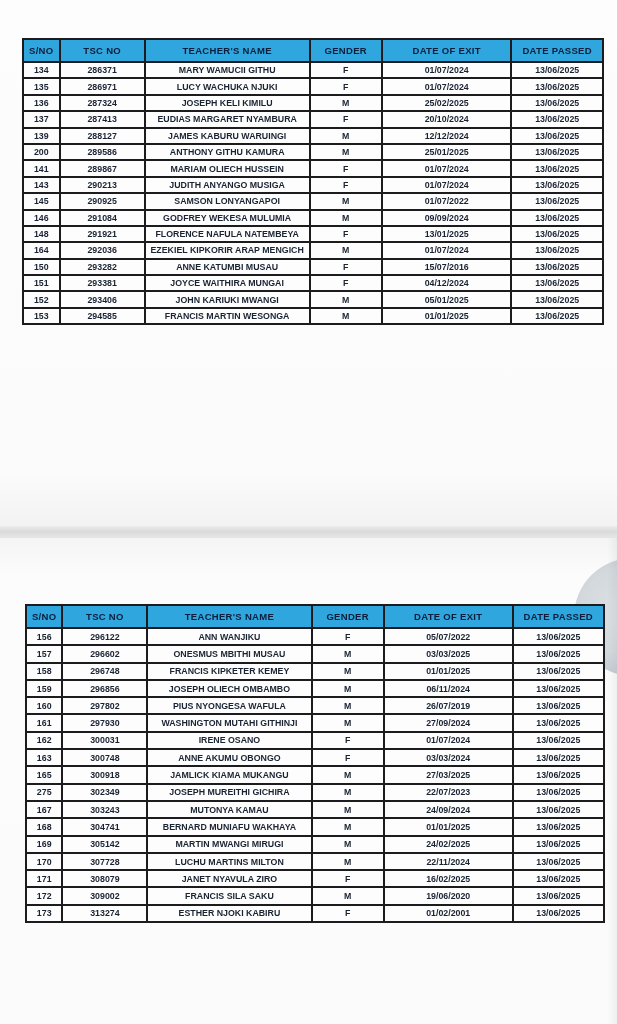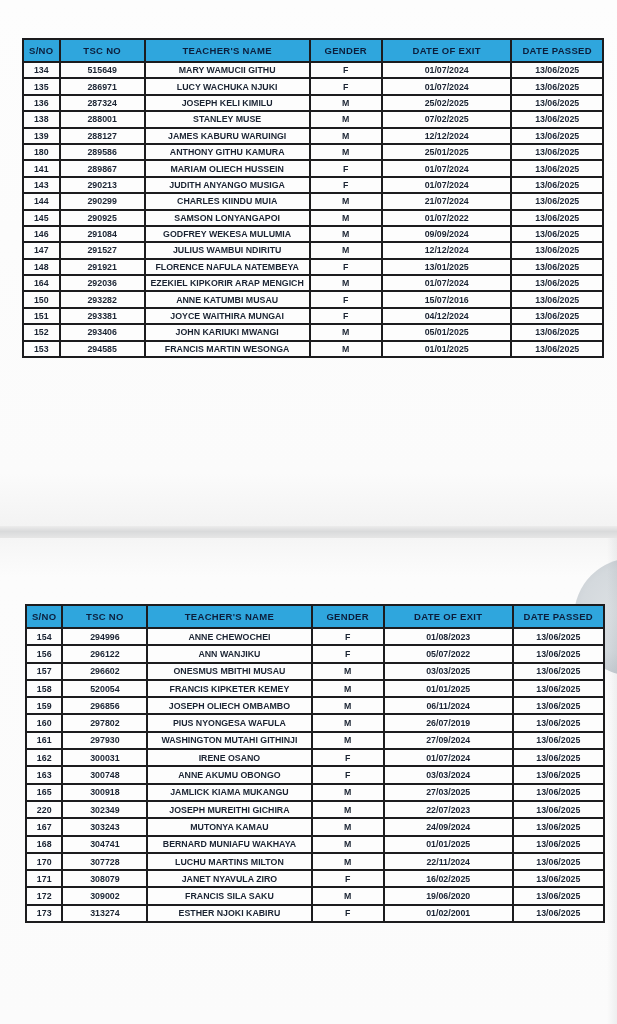--- a/index.html
+++ b/index.html
@@ -121,21 +121,21 @@
             <th style="background: rgb(47, 166, 221);">TSC NO</th>
             <th style="background: rgb(47, 166, 221);">TEACHER'S NAME</th>
             <th style="background: rgb(47, 166, 221);">GENDER</th>
             <th style="background: rgb(47, 166, 221);">DATE OF EXIT</th>
             <th style="background: rgb(47, 166, 221);">DATE PASSED</th>
           </tr>
       </thead>
       <tbody>
           <tr>
             <td>134</td>
-            <td>515649</td>
+            <td>286371</td>
             <td>MARY WAMUCII GITHU</td>
             <td>F</td>
             <td>01/07/2024</td>
             <td>13/06/2025</td>
           </tr>
           <tr>
             <td>135</td>
             <td>286971</td>
             <td>LUCY WACHUKA NJUKI</td>
             <td>F</td>
@@ -144,37 +144,37 @@
           </tr>
           <tr>
             <td>136</td>
             <td>287324</td>
             <td>JOSEPH KELI KIMILU</td>
             <td>M</td>
             <td>25/02/2025</td>
             <td>13/06/2025</td>
           </tr>
           <tr>
-            <td>138</td>
-            <td>288001</td>
-            <td>STANLEY MUSE</td>
-            <td>M</td>
-            <td>07/02/2025</td>
+            <td>137</td>
+            <td>287413</td>
+            <td>EUDIAS MARGARET NYAMBURA</td>
+            <td>F</td>
+            <td>20/10/2024</td>
             <td>13/06/2025</td>
           </tr>
           <tr>
             <td>139</td>
             <td>288127</td>
             <td>JAMES KABURU WARUINGI</td>
             <td>M</td>
             <td>12/12/2024</td>
             <td>13/06/2025</td>
           </tr>
           <tr>
-            <td>180</td>
+            <td>200</td>
             <td>289586</td>
             <td>ANTHONY GITHU KAMURA</td>
             <td>M</td>
             <td>25/01/2025</td>
             <td>13/06/2025</td>
           </tr>
           <tr>
             <td>141</td>
             <td>289867</td>
             <td>MARIAM OLIECH HUSSEIN</td>
@@ -184,49 +184,33 @@
           </tr>
           <tr>
             <td>143</td>
             <td>290213</td>
             <td>JUDITH ANYANGO MUSIGA</td>
             <td>F</td>
             <td>01/07/2024</td>
             <td>13/06/2025</td>
           </tr>
           <tr>
-            <td>144</td>
-            <td>290299</td>
-            <td>CHARLES KIINDU MUIA</td>
-            <td>M</td>
-            <td>21/07/2024</td>
-            <td>13/06/2025</td>
-          </tr>
-          <tr>
             <td>145</td>
             <td>290925</td>
             <td>SAMSON LONYANGAPOI</td>
             <td>M</td>
             <td>01/07/2022</td>
             <td>13/06/2025</td>
           </tr>
           <tr>
             <td>146</td>
             <td>291084</td>
             <td>GODFREY WEKESA MULUMIA</td>
             <td>M</td>
             <td>09/09/2024</td>
-            <td>13/06/2025</td>
-          </tr>
-          <tr>
-            <td>147</td>
-            <td>291527</td>
-            <td>JULIUS WAMBUI NDIRITU</td>
-            <td>M</td>
-            <td>12/12/2024</td>
             <td>13/06/2025</td>
           </tr>
           <tr>
             <td>148</td>
             <td>291921</td>
             <td>FLORENCE NAFULA NATEMBEYA</td>
             <td>F</td>
             <td>13/01/2025</td>
             <td>13/06/2025</td>
           </tr>
@@ -292,46 +276,38 @@
             <th style="background: rgb(47, 166, 221);">S/NO</th>
             <th style="background: rgb(47, 166, 221);">TSC NO</th>
             <th style="background: rgb(47, 166, 221);">TEACHER'S NAME</th>
             <th style="background: rgb(47, 166, 221);">GENDER</th>
             <th style="background: rgb(47, 166, 221);">DATE OF EXIT</th>
             <th style="background: rgb(47, 166, 221);">DATE PASSED</th>
           </tr>
       </thead>
       <tbody>
           <tr>
-            <td>154</td>
-            <td>294996</td>
-            <td>ANNE CHEWOCHEI</td>
-            <td>F</td>
-            <td>01/08/2023</td>
-            <td>13/06/2025</td>
-          </tr>
-          <tr>
             <td>156</td>
             <td>296122</td>
             <td>ANN WANJIKU</td>
             <td>F</td>
             <td>05/07/2022</td>
             <td>13/06/2025</td>
           </tr>
           <tr>
             <td>157</td>
             <td>296602</td>
             <td>ONESMUS MBITHI MUSAU</td>
             <td>M</td>
             <td>03/03/2025</td>
             <td>13/06/2025</td>
           </tr>
           <tr>
             <td>158</td>
-            <td>520054</td>
+            <td>296748</td>
             <td>FRANCIS KIPKETER KEMEY</td>
             <td>M</td>
             <td>01/01/2025</td>
             <td>13/06/2025</td>
           </tr>
           <tr>
             <td>159</td>
             <td>296856</td>
             <td>JOSEPH OLIECH OMBAMBO</td>
             <td>M</td>
@@ -372,21 +348,21 @@
           </tr>
           <tr>
             <td>165</td>
             <td>300918</td>
             <td>JAMLICK KIAMA MUKANGU</td>
             <td>M</td>
             <td>27/03/2025</td>
             <td>13/06/2025</td>
           </tr>
           <tr>
-            <td>220</td>
+            <td>275</td>
             <td>302349</td>
             <td>JOSEPH MUREITHI GICHIRA</td>
             <td>M</td>
             <td>22/07/2023</td>
             <td>13/06/2025</td>
           </tr>
           <tr>
             <td>167</td>
             <td>303243</td>
             <td>MUTONYA KAMAU</td>
@@ -396,20 +372,28 @@
           </tr>
           <tr>
             <td>168</td>
             <td>304741</td>
             <td>BERNARD MUNIAFU WAKHAYA</td>
             <td>M</td>
             <td>01/01/2025</td>
             <td>13/06/2025</td>
           </tr>
           <tr>
+            <td>169</td>
+            <td>305142</td>
+            <td>MARTIN MWANGI MIRUGI</td>
+            <td>M</td>
+            <td>24/02/2025</td>
+            <td>13/06/2025</td>
+          </tr>
+          <tr>
             <td>170</td>
             <td>307728</td>
             <td>LUCHU MARTINS MILTON</td>
             <td>M</td>
             <td>22/11/2024</td>
             <td>13/06/2025</td>
           </tr>
           <tr>
             <td>171</td>
             <td>308079</td>

